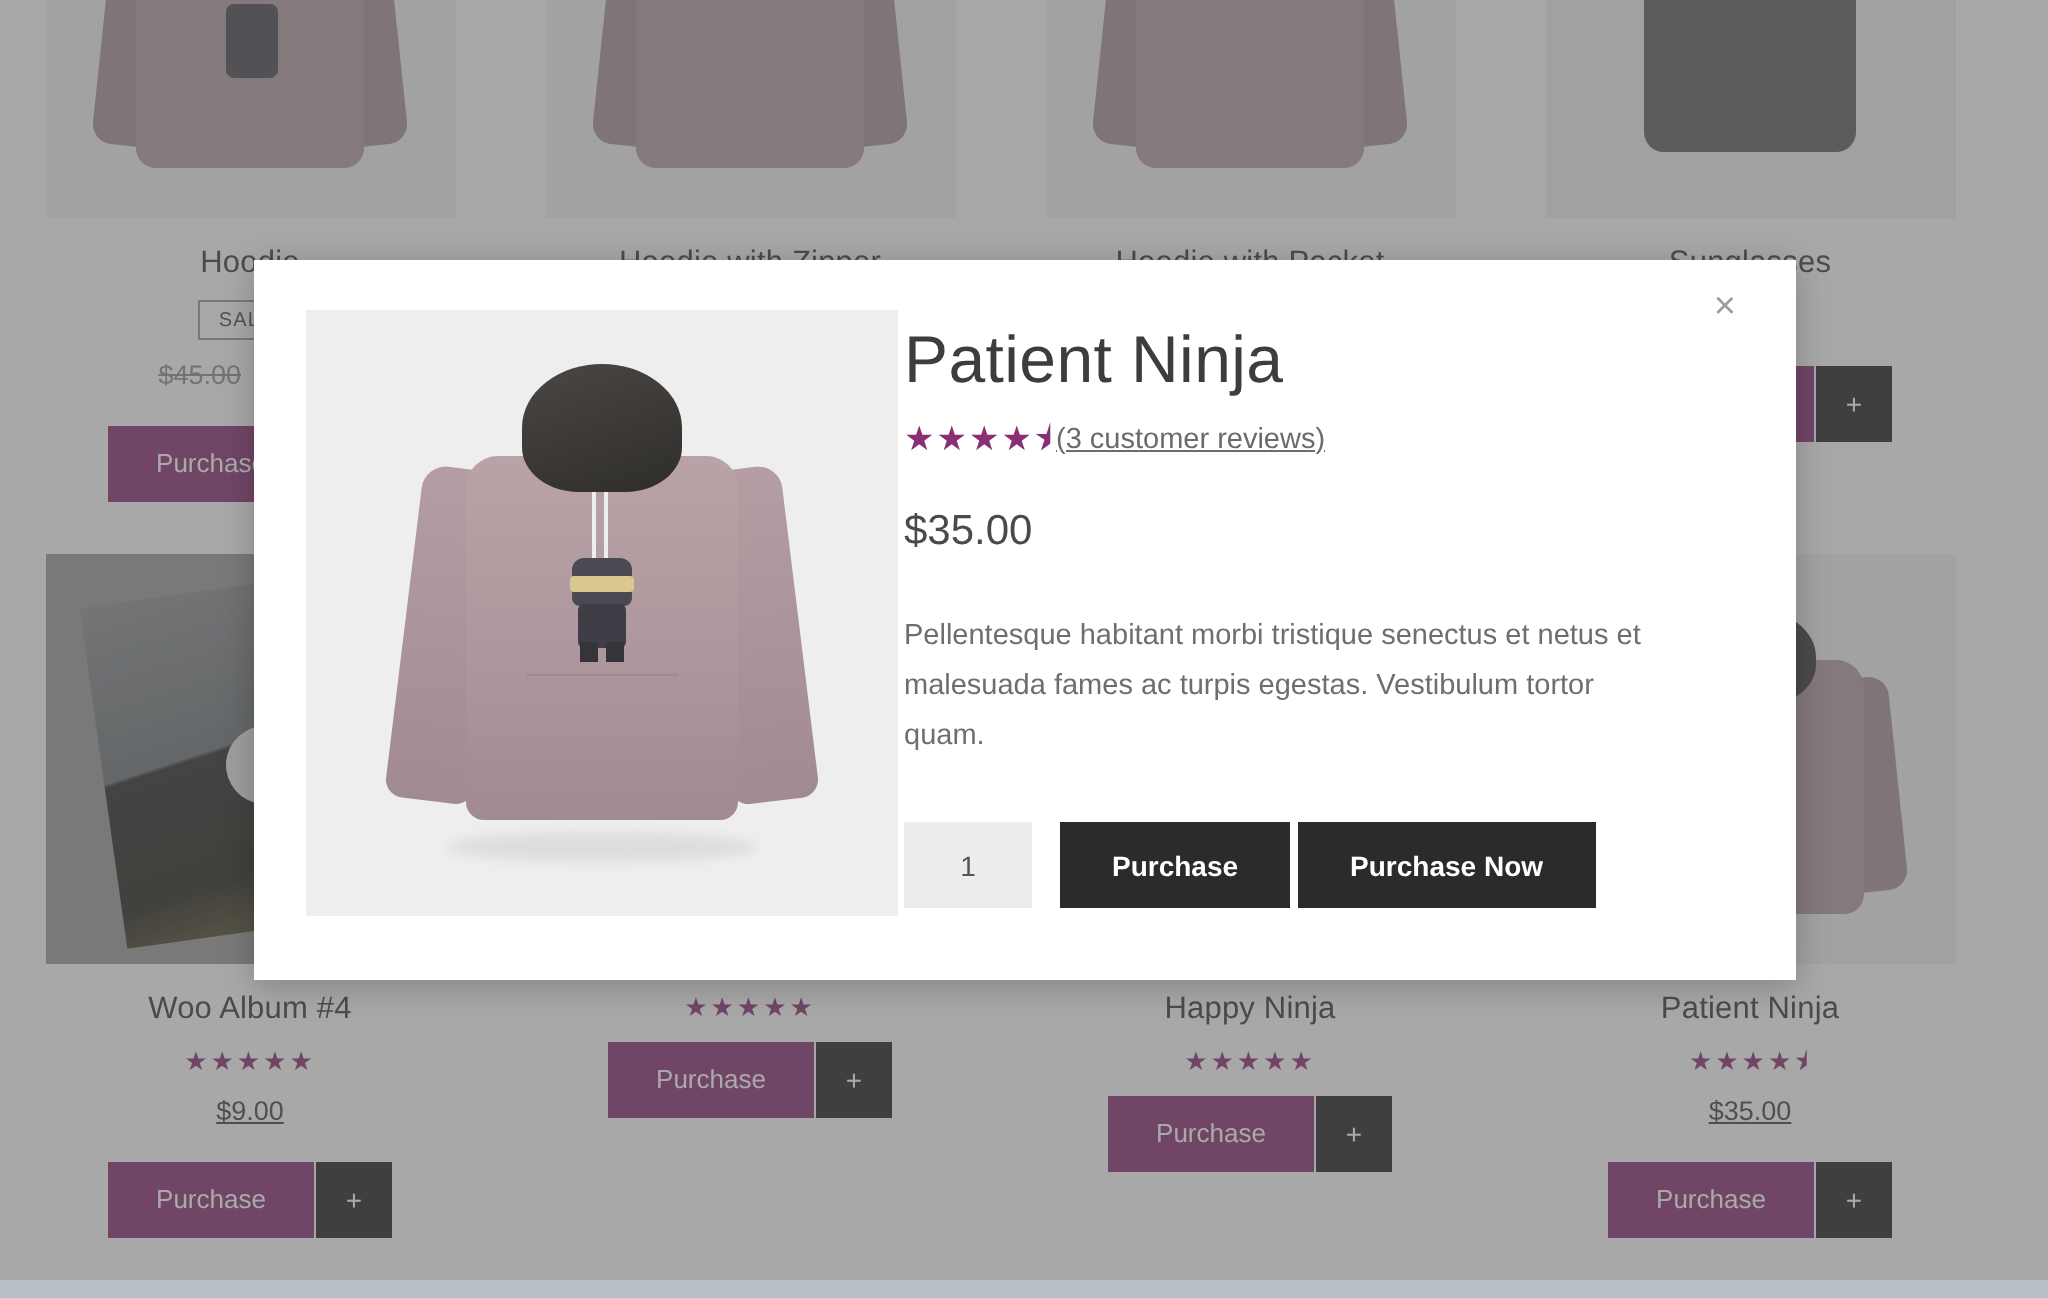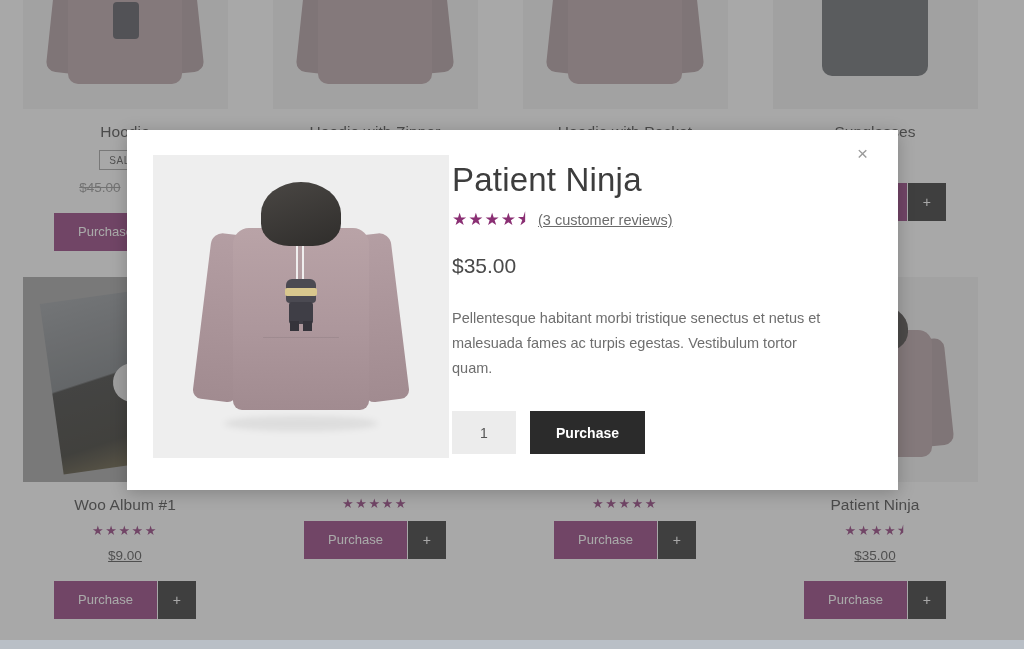--- a/index.html
+++ b/index.html
@@ -260,21 +260,21 @@
     align-items: center;
     margin-bottom: 26px;
   }
   .rating-row .stars-modal {
     color: #8a2f73;
     font-size: 17px;
     letter-spacing: 1px;
     line-height: 1;
   }
   .reviews-link {
-    margin-left: 11px;
+    margin-left: 1px;
     font-size: 14.5px;
     color: #6b6b6b;
     text-decoration: underline;
     cursor: pointer;
   }
   .modal-price {
     font-size: 21px;
     color: #4a4a4a;
     margin-bottom: 28px;
   }
@@ -420,21 +420,21 @@
 
   <div class="product-grid row-bottom">
 
     <div class="product-card">
       <div class="thumb">
         <div class="art-album">
           <div class="sleeve"></div>
             <div class="hole"></div>
         </div>
       </div>
-      <div class="title">Woo Album #1</div>
+      <div class="title">Woo Album #4</div>
       <div class="stars">★★★★★</div>
       <div class="price-line">
         <span class="new">$9.00</span>
       </div>
       <div class="btn-row">
         <button class="btn-purchase">Purchase</button>
         <button class="btn-plus">+</button>
       </div>
     </div>
 
@@ -450,20 +450,21 @@
         <button class="btn-plus">+</button>
       </div>
     </div>
 
     <div class="product-card">
       <div class="thumb">
         <div class="art-tshirt">
             <div class="tshirt-body"></div>
           </div>
       </div>
+      <div class="title">Happy Ninja</div>
       <div class="stars">★★★★★</div>
       <div class="btn-row">
         <button class="btn-purchase">Purchase</button>
         <button class="btn-plus">+</button>
       </div>
     </div>
 
     <div class="product-card">
       <div class="thumb">
         <div class="art-hoodie">
@@ -522,17 +523,18 @@
       <a class="reviews-link">(3 customer reviews)</a>
     </div>
 
     <div class="modal-price">$35.00</div>
 
     <p class="modal-desc">Pellentesque habitant morbi tristique senectus et netus et malesuada fames ac turpis egestas. Vestibulum tortor quam.</p>
 
     <div class="modal-actions">
       <input class="qty-input" type="text" value="1" style="">
       <button class="modal-btn primary">Purchase</button>
+      <button class="modal-btn secondary">Purchase Now</button>
     </div>
   </div>
 </div>
 
 <div id="bottom-strip"></div>
 
 </body></html>

